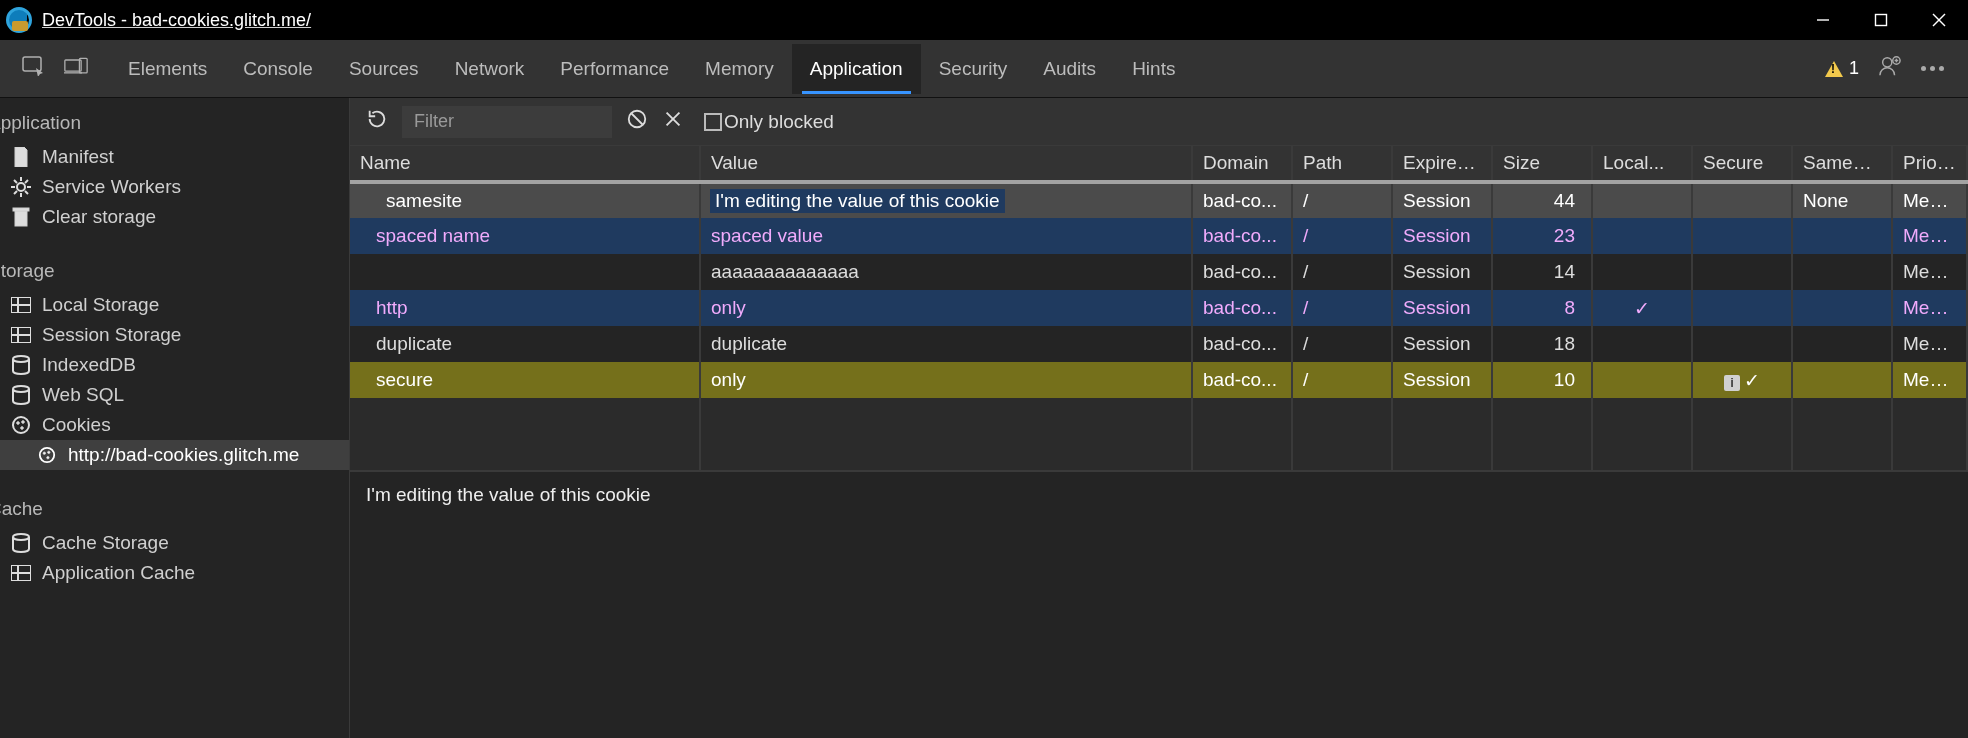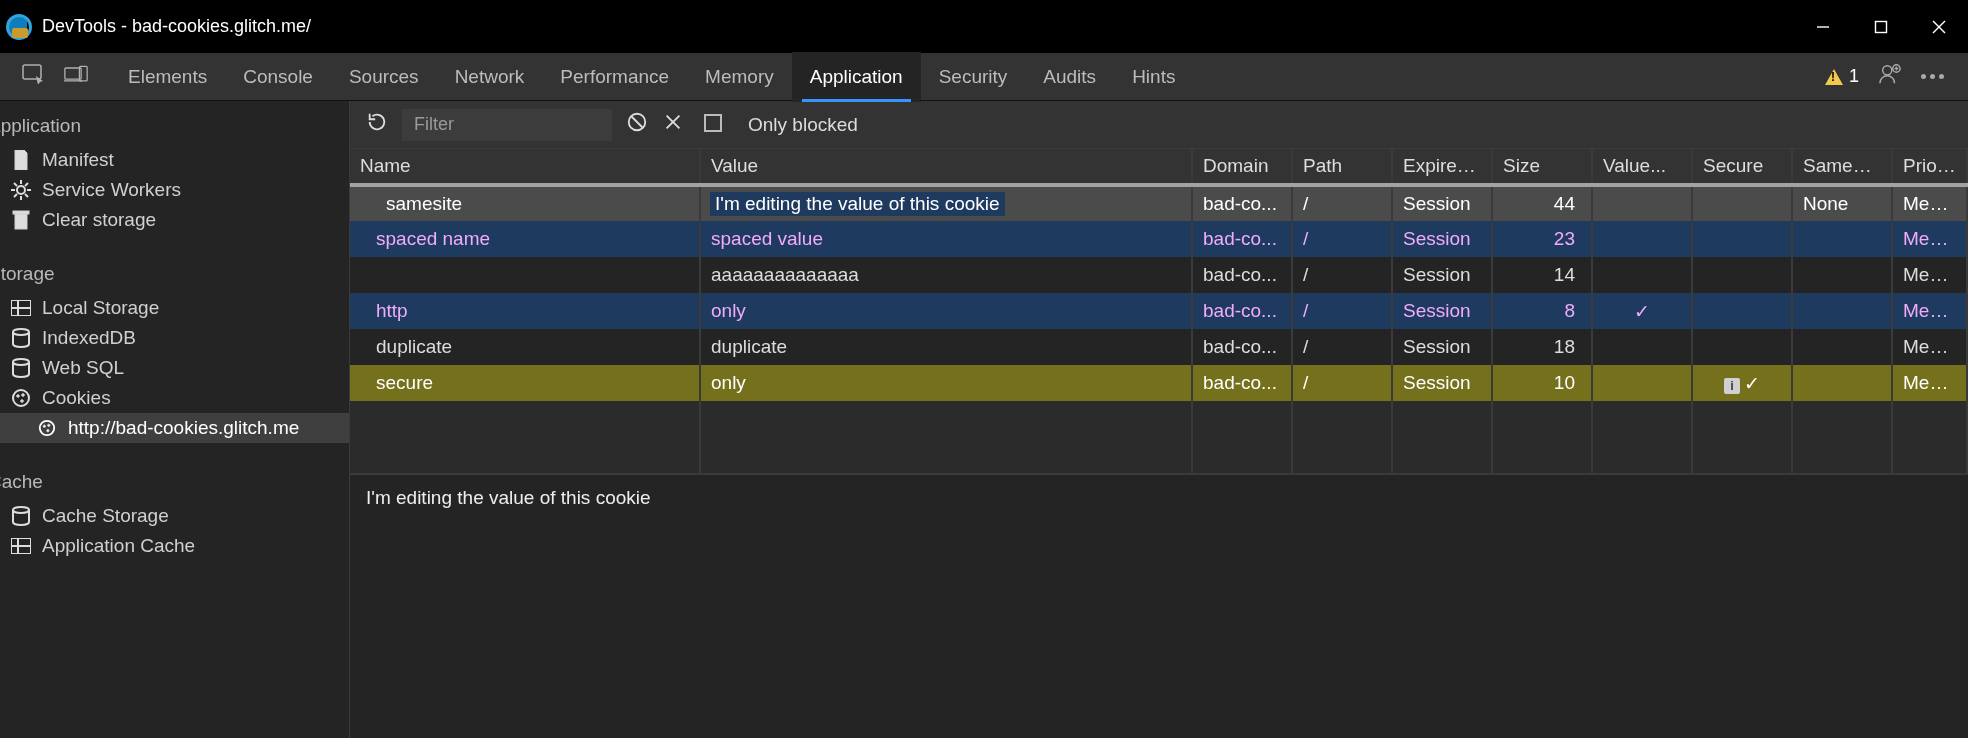--- a/index.html
+++ b/index.html
@@ -6,24 +6,25 @@
   html, body {
     width: 1968px; height: 738px;
     background: #1e1e1e;
     font-family: "Segoe UI", Arial, sans-serif;
     color: #cfcfcf;
     overflow: hidden;
     font-size: 18px;
   }
   
   .titlebar {
-    height: 53px;
+    height: 40px;
     background: #000;
     display: flex; align-items: center;
     padding-left: 6px;
+    text-decoration: underline;
   }
   .titlebar .appicon {
     width: 26px; height: 26px; position: relative; margin-right: 10px;
   }
   .titlebar .appicon .ring {
     position:absolute; inset:0;
     border:3px solid #2fa4dd;
     border-radius:50%;
     background: radial-gradient(circle at 35% 35%, #0e7dbb 0%, #0e7dbb 60%, transparent 61%);
   }
@@ -34,21 +35,21 @@
   .titlebar .title { color:#fff; font-size:18px; }
   .titlebar .spacer{flex:1;}
   .winbtn {
     width: 58px; height: 40px;
     display:flex; align-items:center; justify-content:center;
     color:#fff;
   }
   .winbtn svg{width:14px;height:14px;stroke:#fff;stroke-width:1.4;fill:none;}
   
   .tabstrip {
-    height: 48px; background:#333333;
+    height: 58px; background:#333333;
     display:flex; align-items:center;
     border-bottom:1px solid #111;
   }
   .tabstrip .leadicons{display:flex;gap:18px;padding:0 22px;}
   .tabstrip .leadicons svg{width:24px;height:20px;stroke:#b0b0b0;stroke-width:1.5;fill:none;}
   .tab {
     padding: 0 18px; height:50px; line-height:50px;
     color:#bcbcbc; font-size:19px; cursor:default;
   }
   .tab.active { color:#fff; background:#242424; position:relative;}
@@ -99,21 +100,21 @@
   .toolbar{
     height:48px;display:flex;align-items:center;gap:14px;
     padding:0 16px;border-bottom:1px solid #3a3a3a;background:#333333;
   }
   .toolbar .btn svg{width:22px;height:22px;stroke:#ddd;fill:none;stroke-width:2;}
   .filter{
     background:#3c3c3c;border:none;color:#ccc;
     height:32px;width:210px;padding:0 12px;font-size:18px;
   }
   .filter::placeholder{color:#9a9a9a;}
-  .onlyblocked{display:flex;align-items:flex-start;gap:26px;margin-left:6px;}
+  .onlyblocked{display:flex;align-items:center;gap:2px;margin-left:6px;}
   .onlyblocked .chk{
     width:18px;height:18px;border:2px solid #bbb;background:transparent;
   }
   .onlyblocked span{color:#ddd;font-size:19px;}
   
   .table{border-collapse:collapse;width:100%;table-layout:fixed;}
   .table th,.table td{
     border-right:2px solid #3a3a3a;
     padding:4px 10px;
     text-align:left;
@@ -282,20 +283,30 @@
     <div class="side-heading">Storage</div>
     <div class="side-item">
       <span class="ico">
           <svg width="20" height="16" viewBox="0 0 20 16">
             <rect x="0" y="0" width="20" height="16" fill="none" stroke="#ddd" stroke-width="2"></rect>
             <line x1="0" y1="8" x2="20" y2="8" stroke="#ddd" stroke-width="2"></line>
             <line x1="7" y1="0" x2="7" y2="16" stroke="#ddd" stroke-width="2"></line>
           </svg>
         </span>
       <span>Local Storage</span>
+    </div>
+    <div class="side-item">
+      <span class="ico">
+          <svg width="20" height="16" viewBox="0 0 20 16">
+            <rect x="0" y="0" width="20" height="16" fill="none" stroke="#ddd" stroke-width="2"></rect>
+            <line x1="0" y1="8" x2="20" y2="8" stroke="#ddd" stroke-width="2"></line>
+            <line x1="7" y1="0" x2="7" y2="16" stroke="#ddd" stroke-width="2"></line>
+          </svg>
+        </span>
+      <span>Session Storage</span>
     </div>
     <div class="side-item">
       <span class="ico">
           <svg width="20" height="20" viewBox="0 0 20 20">
             <ellipse cx="10" cy="4" rx="8" ry="3" fill="none" stroke="#ddd" stroke-width="2"></ellipse>
             <path d="M2 4v12c0 1.7 3.6 3 8 3s8-1.3 8-3V4" fill="none" stroke="#ddd" stroke-width="2"></path>
           </svg>
         </span>
       <span>IndexedDB</span>
     </div>
@@ -396,21 +407,21 @@
           <col class="c-priority">
       </colgroup>
       <thead>
         <tr>
           <th>Name</th>
           <th>Value</th>
           <th>Domain</th>
           <th>Path</th>
           <th>Expires...</th>
           <th>Size</th>
-          <th>Value...</th>
+          <th>Local...</th>
           <th>Secure</th>
           <th>SameS...</th>
           <th>Priority</th>
         </tr>
       </thead>
       <tbody id="cookie-tbody">
           <tr class="row-sel">
             <td style="padding-left: 36px;">samesite</td>
             <td class="editing-cell"><span class="editbox">I'm editing the value of this cookie</span></td>
             <td>bad-co...</td>

